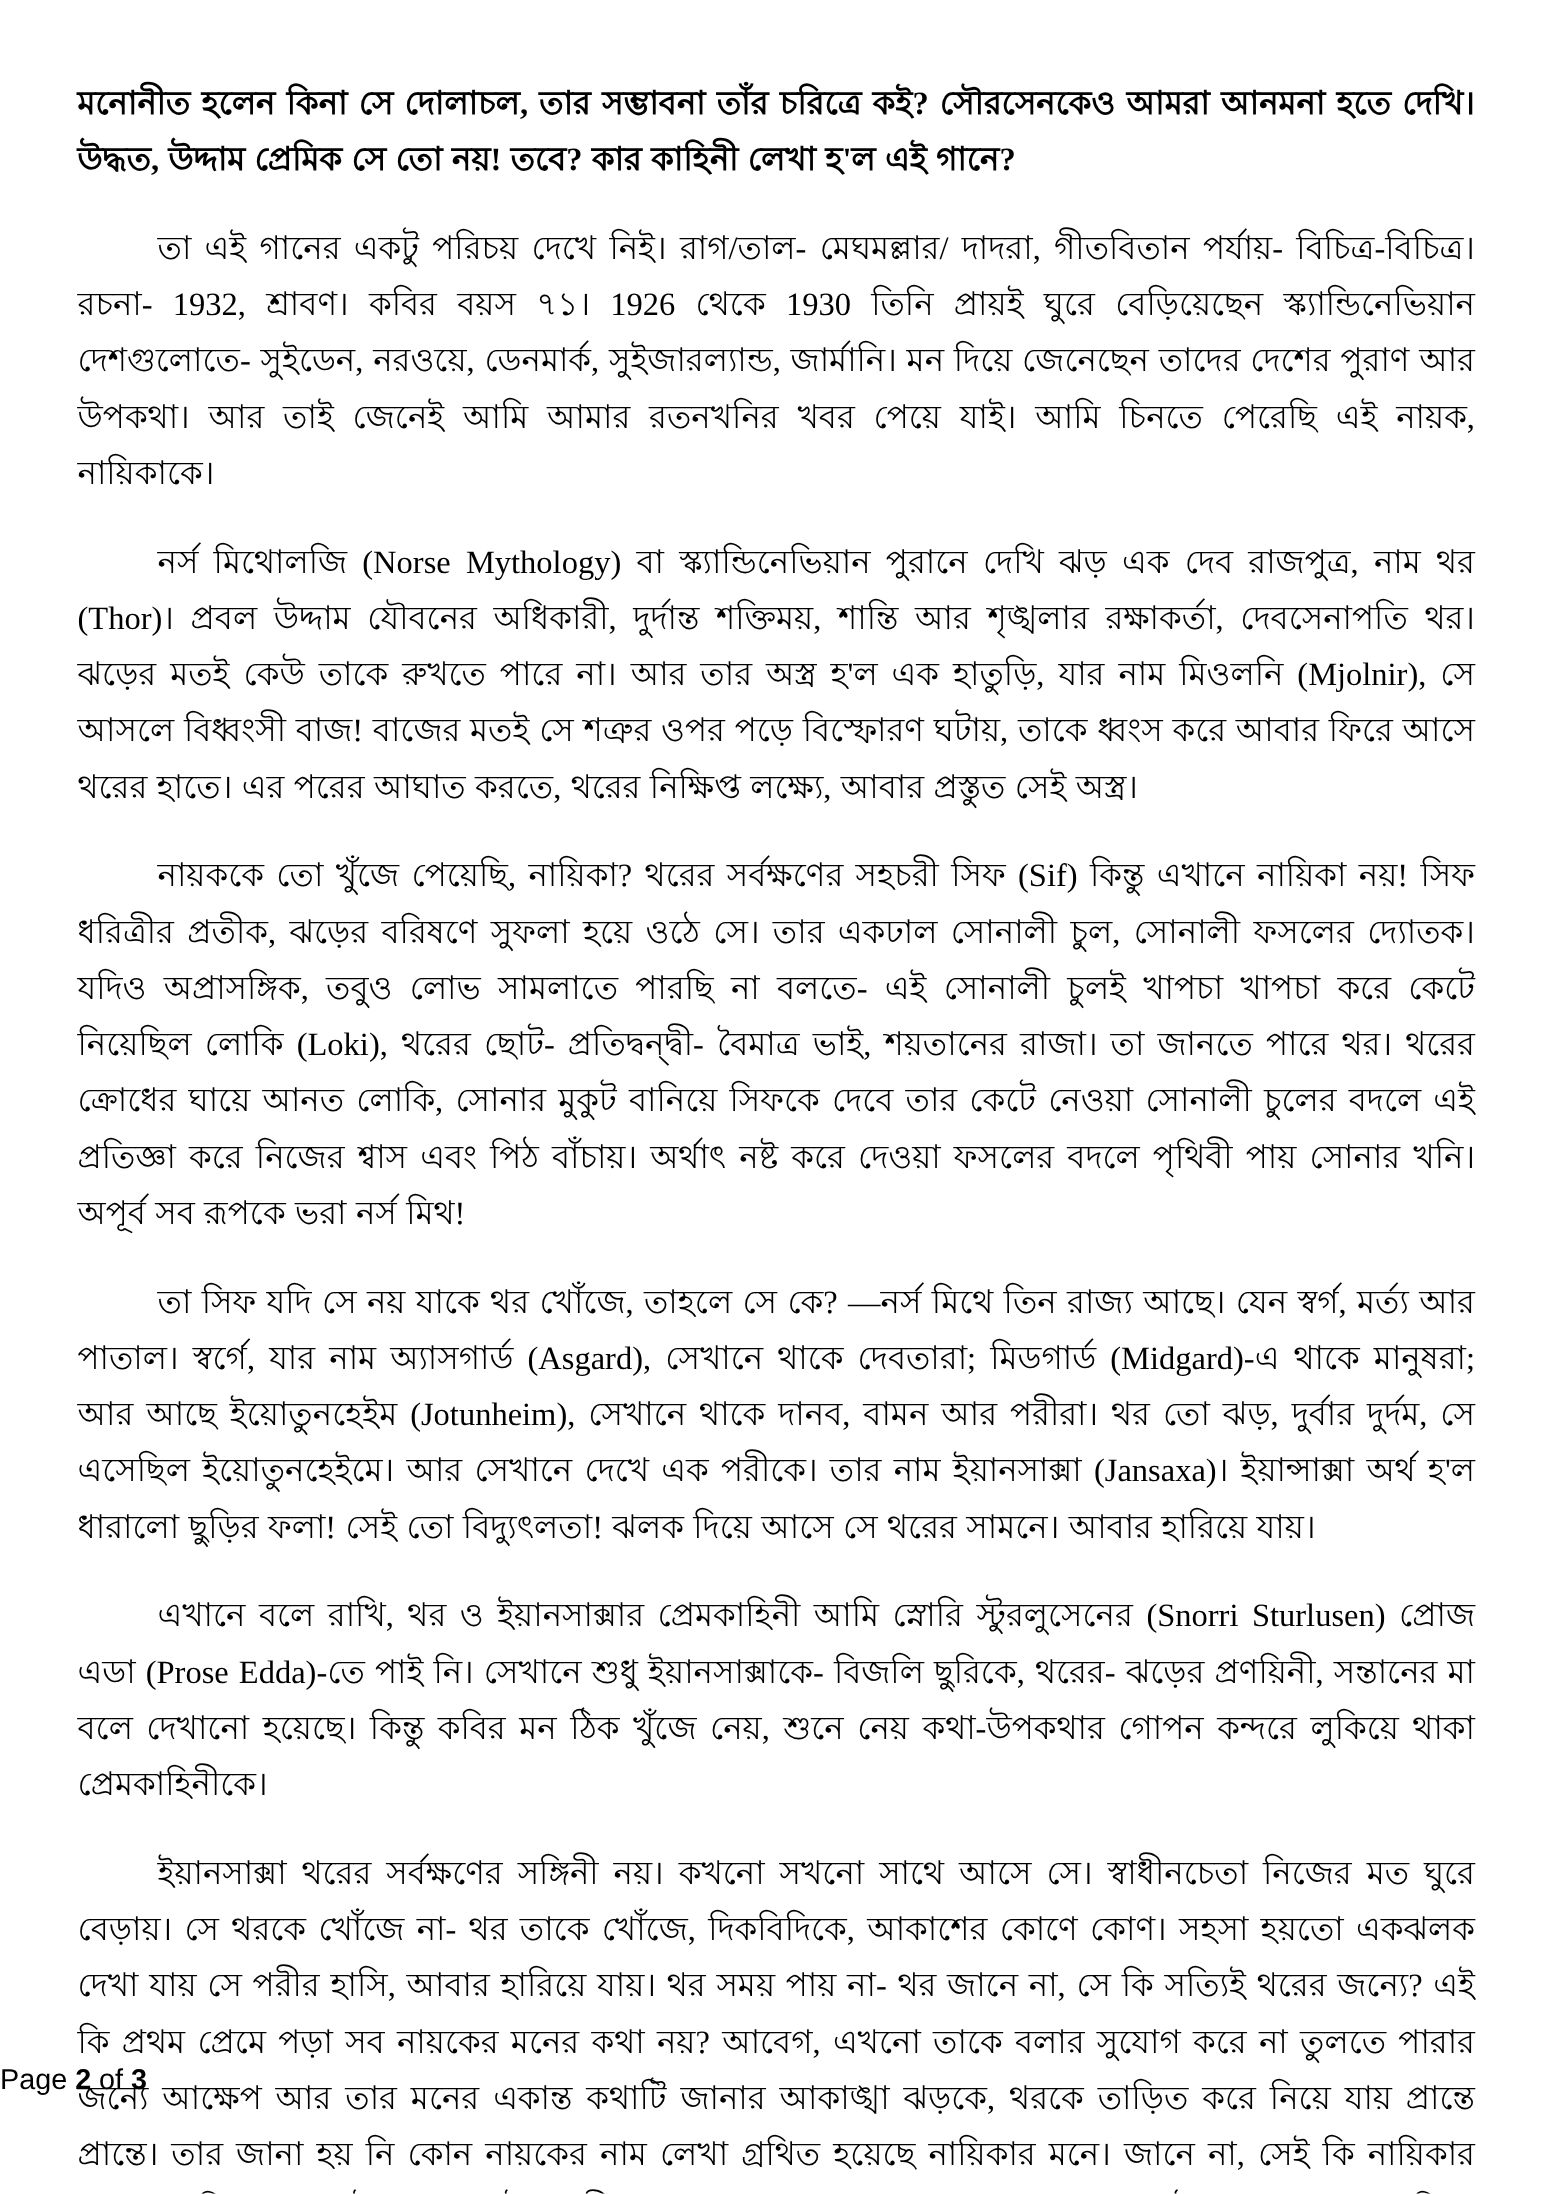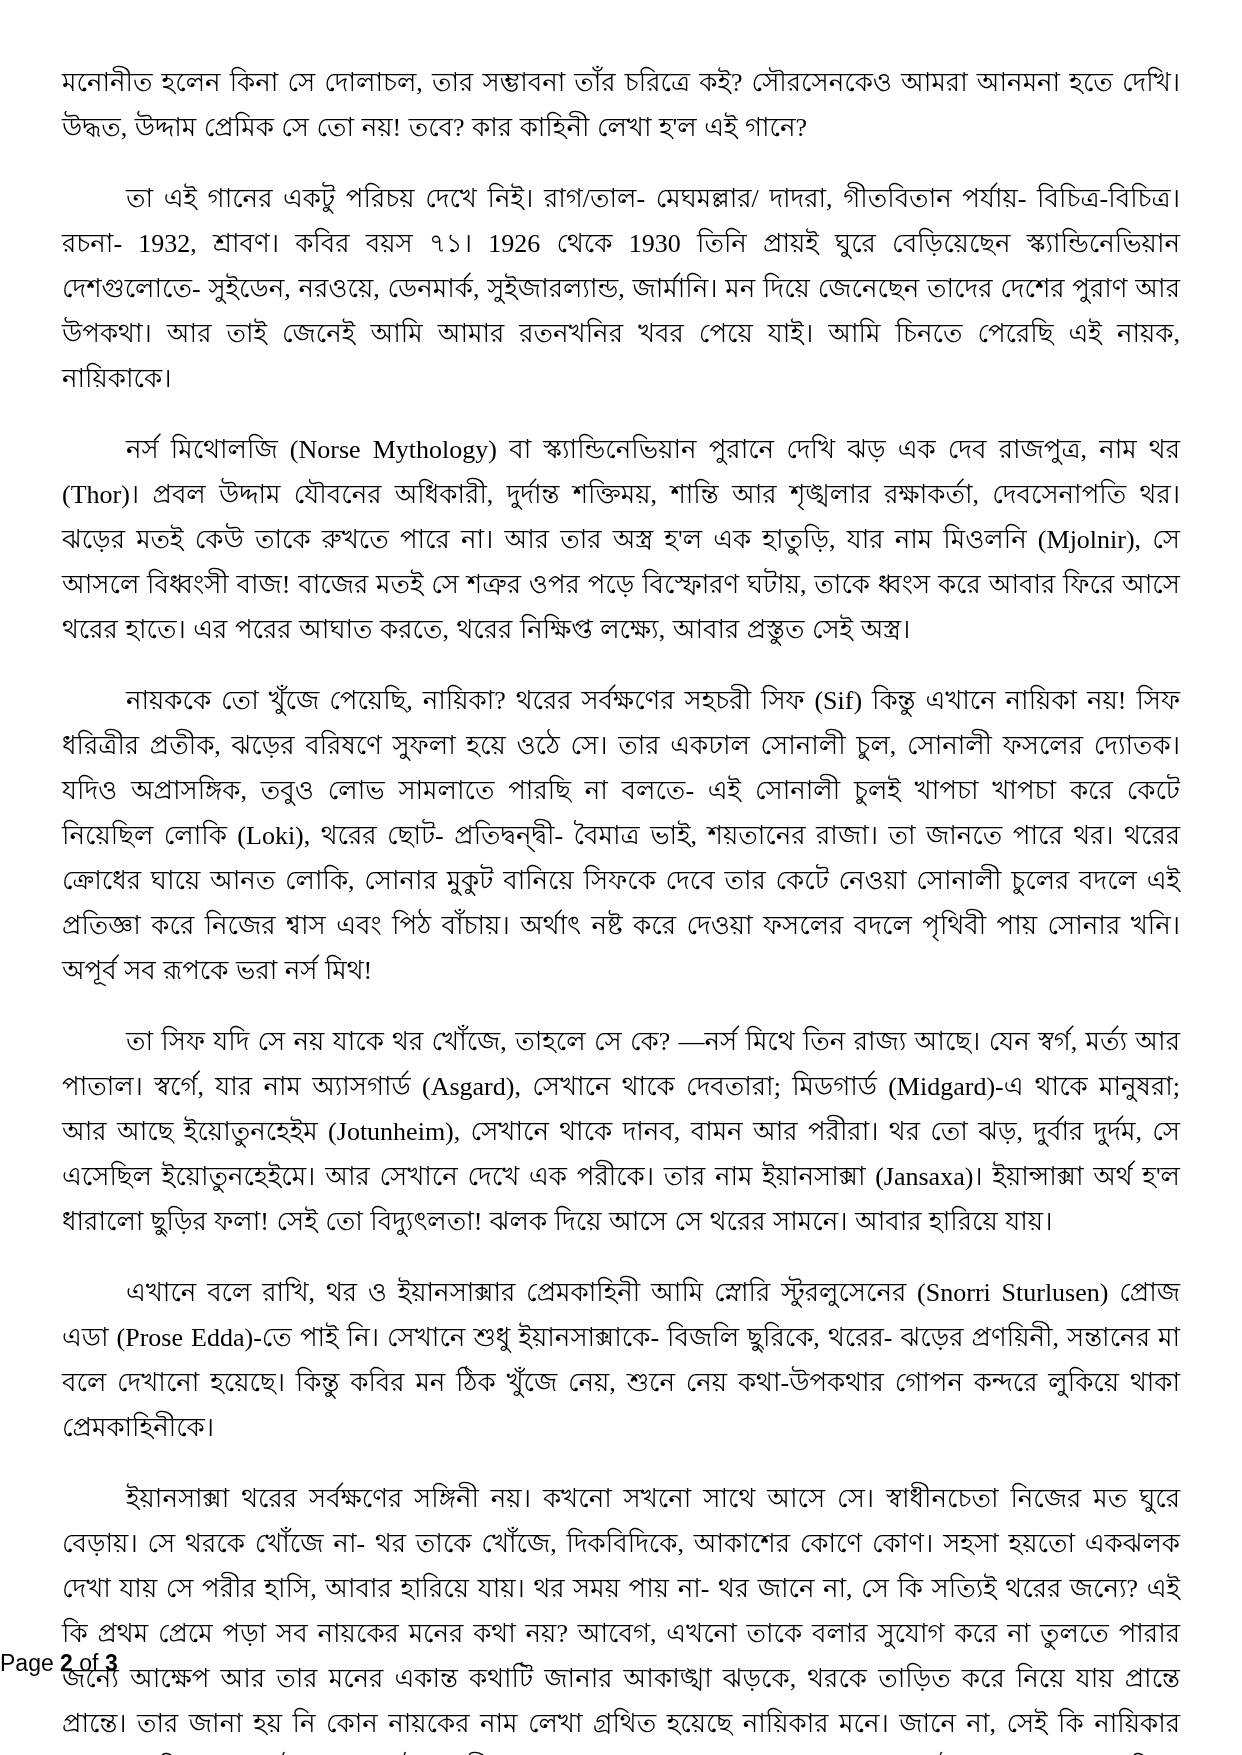--- a/index.html
+++ b/index.html
@@ -16,21 +16,21 @@
     overflow: hidden;
   }
   .doc-body p.para {
     font-size: 26px;
     line-height: 45px;
     text-align: justify;
     text-indent: 64px;
     margin: 0 0 26px 0;
     word-spacing: 1px;
   }
-  .doc-body p.para.first { text-indent: 0; }
+  .doc-body p.para.first { text-indent: 0; font-weight: bold; }
   .page-footer {
     position: absolute;
     left: 0;
     right: 0;
     bottom: 78px;
     text-align: left;
     font-family: "Liberation Sans", "DejaVu Sans", sans-serif;
     font-size: 23px;
     color: #000000;
   }

